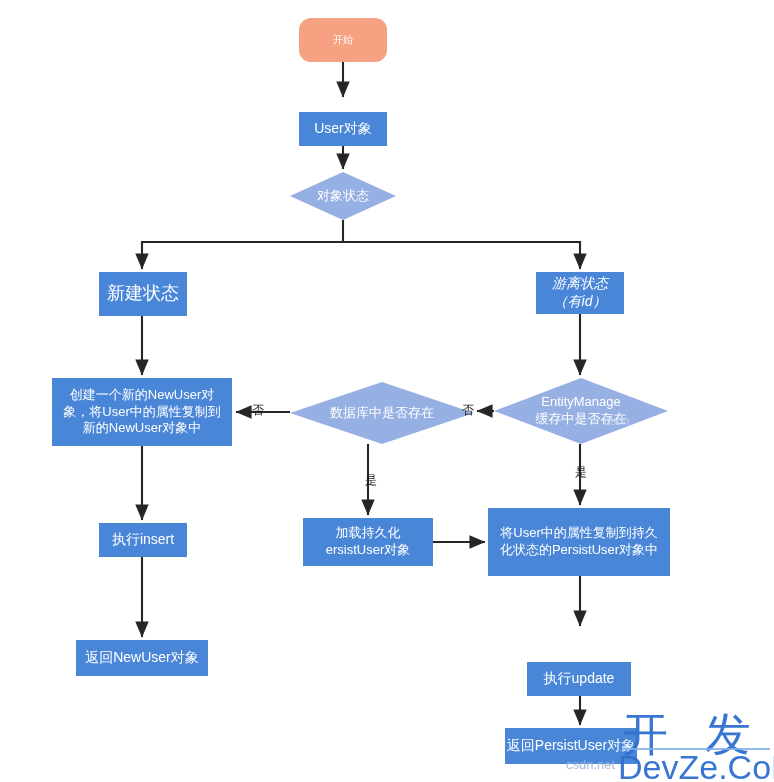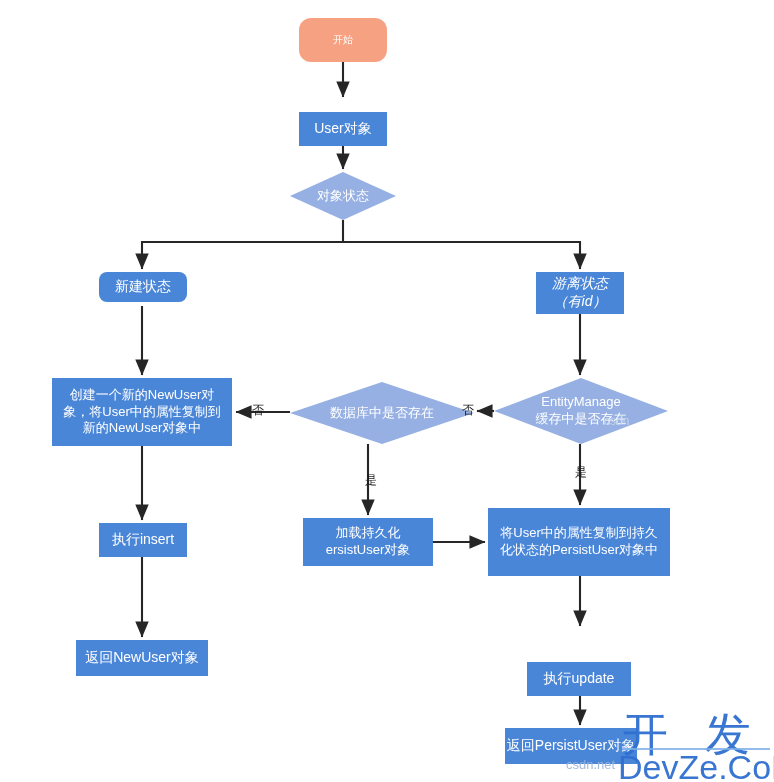--- a/index.html
+++ b/index.html
@@ -164,21 +164,21 @@
     <span>User对象</span>
   </div>
 
   <div class="node diamond" style="left:290px; top:172px; width:106px; height:48px; font-size:13px;">
     <span class="dshape">
         <div></div>
       </span>
     <span class="dlabel">对象状态</span>
   </div>
 
-  <div class="node rect" style="left:99px; top:272px; width:88px; height:30px; font-size:14px;border-radius:8px;">
+  <div class="node rect" style="left:99px; top:272px; width:88px; height:44px; font-size:18px;">
     <span>新建状态</span>
   </div>
 
   <div class="node rect" style="left:536px; top:272px; width:88px; height:42px; font-size:14px; white-space:pre-line;">
     <span style="white-space:pre-line;font-style:italic;">游离状态
 （有id）</span>
   </div>
 
   <div class="node rect" style="left:52px; top:378px; width:180px; height:68px; font-size:13px; padding:0 7px;">
     <span>创建一个新的NewUser对象，将User中的属性复制到新的NewUser对象中</span>

